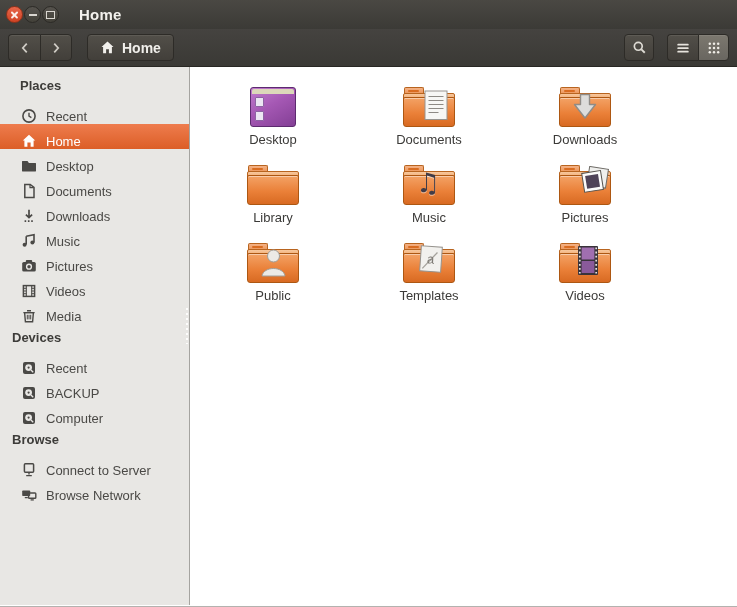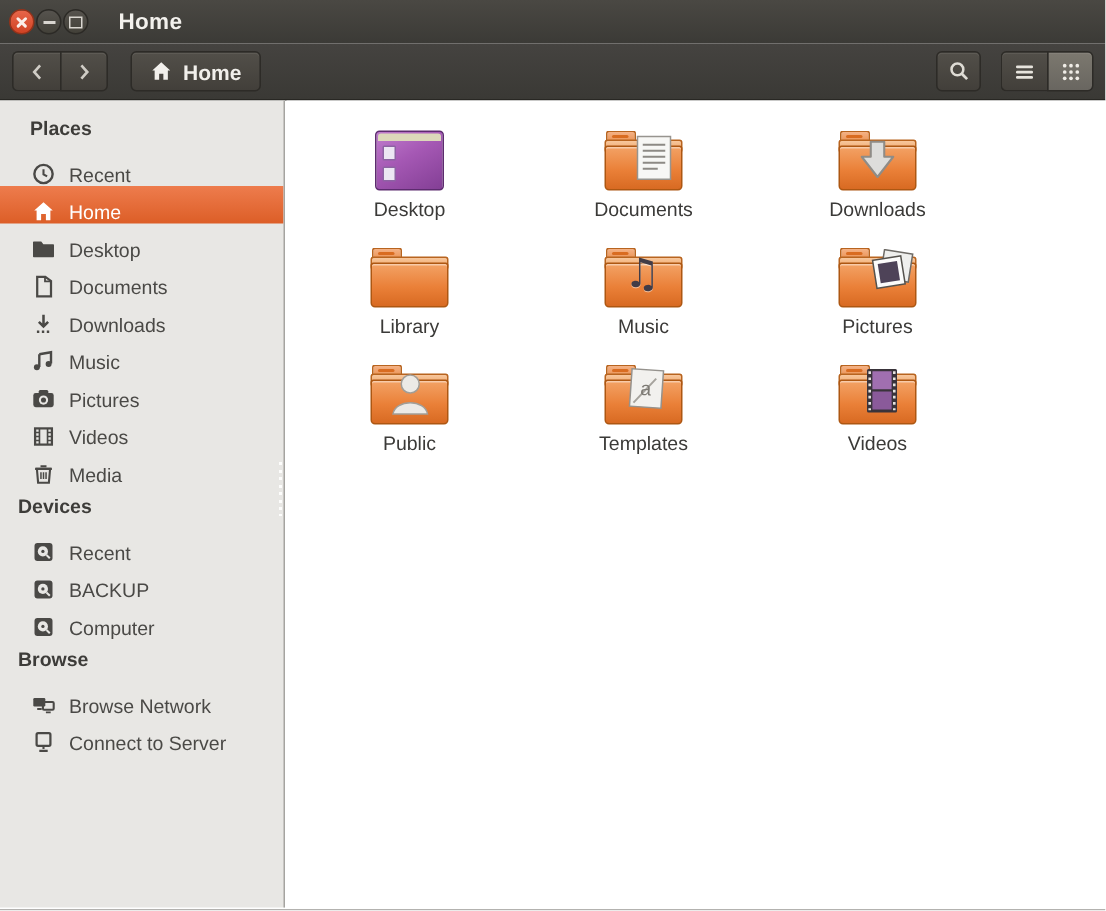--- a/index.html
+++ b/index.html
@@ -304,37 +304,37 @@
         <span>Computer</span>
       </div>
     </div>
 
     <div class="side-section">
       <div class="side-header">Browse</div>
 
       <div class="side-item">
         <span class="sicon">
             <svg viewBox="0 0 16 16">
+              <rect x="3.4" y="1.8" width="9.2" height="8.4" rx="1" fill="none" stroke="currentColor" stroke-width="1.5"></rect>
+              <path d="M8 10.2v2.2M5.2 13.6h5.6" fill="none" stroke="currentColor" stroke-width="1.4"></path>
+            </svg>
+          </span>
+        <span>Connect to Server</span>
+      </div>
+
+      <div class="side-item">
+        <span class="sicon">
+            <svg viewBox="0 0 16 16">
               <rect x="1.2" y="3.4" width="8" height="5.6" rx=".8" fill="currentColor"></rect>
               <path d="M3.8 10.6h3" stroke="currentColor" stroke-width="1.3"></path>
               <rect x="7.6" y="6" width="7.2" height="5.2" rx=".8" fill="none" stroke="currentColor" stroke-width="1.4"></rect>
               <path d="M9.6 12.9h3.2" stroke="currentColor" stroke-width="1.3"></path>
             </svg>
           </span>
         <span>Browse Network</span>
-      </div>
-
-      <div class="side-item">
-        <span class="sicon">
-            <svg viewBox="0 0 16 16">
-              <rect x="3.4" y="1.8" width="9.2" height="8.4" rx="1" fill="none" stroke="currentColor" stroke-width="1.5"></rect>
-              <path d="M8 10.2v2.2M5.2 13.6h5.6" fill="none" stroke="currentColor" stroke-width="1.4"></path>
-            </svg>
-          </span>
-        <span>Connect to Server</span>
       </div>
     </div>
   </div>
 
   <div class="scroll-dots"></div>
 
   <div class="content">
     <div class="file-grid">
 
       <div class="file-item">

